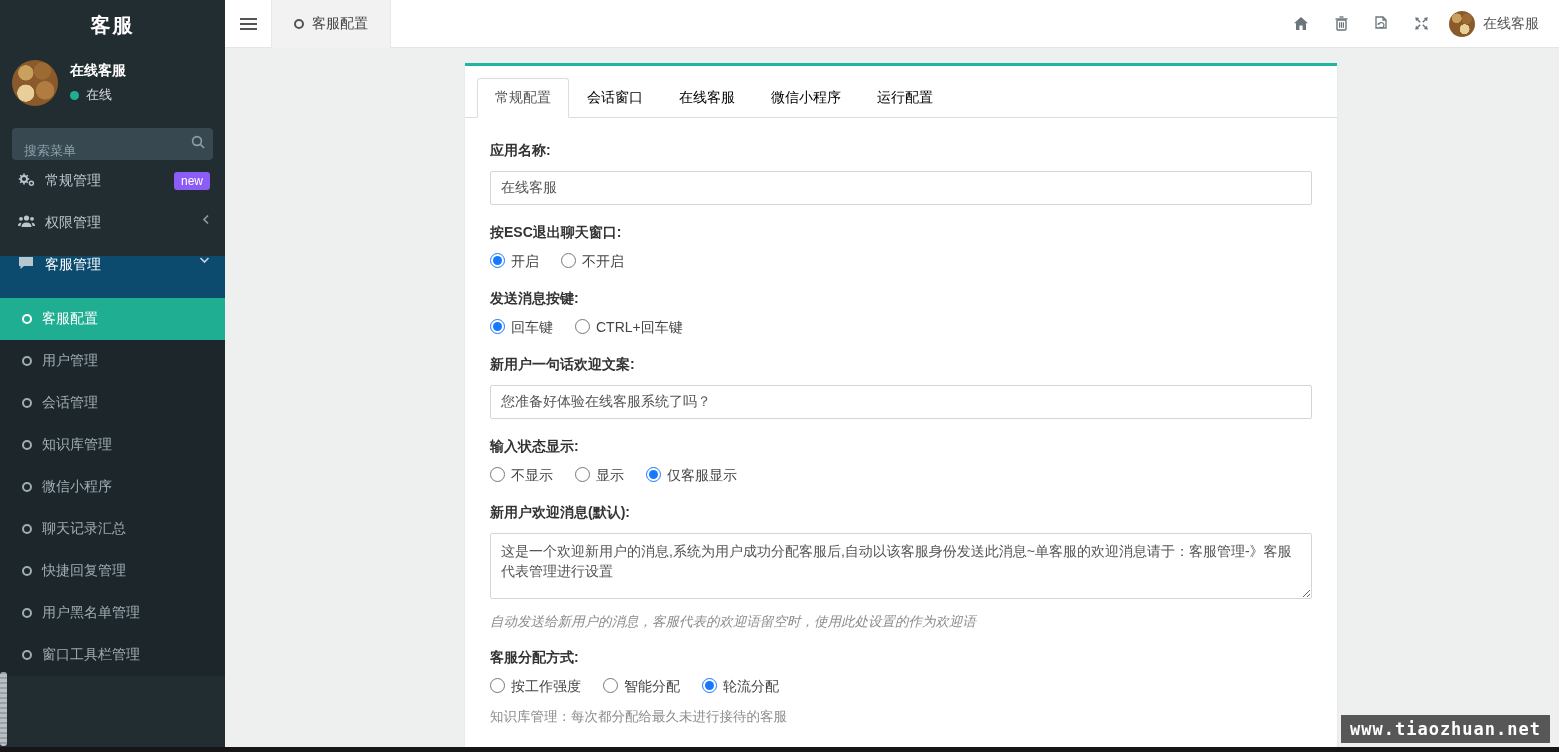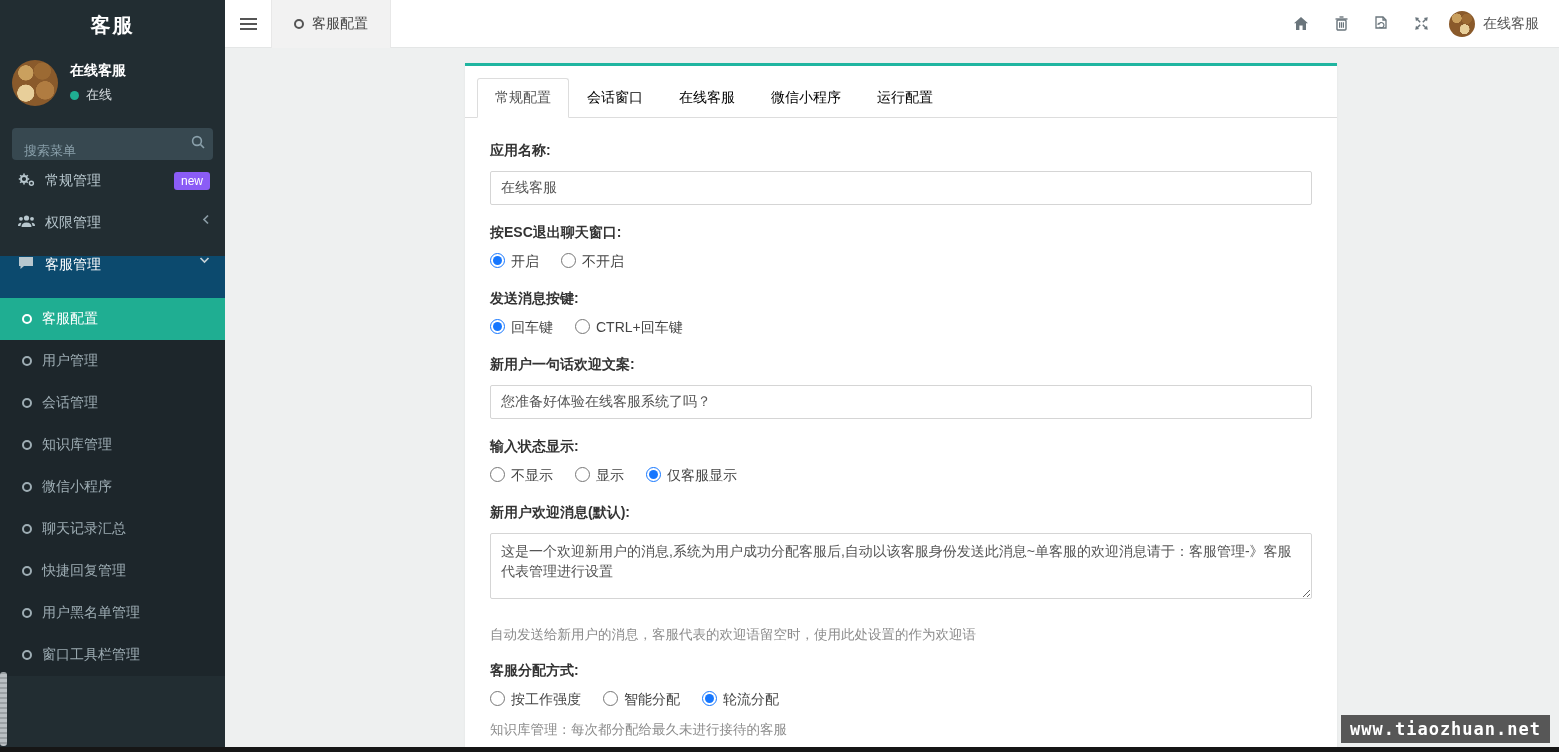--- a/index.html
+++ b/index.html
@@ -335,21 +335,21 @@
           <label class="radio-opt">
             <input type="radio" name="typing" checked="checked" style="">
             <span>仅客服显示</span>
           </label>
         </div>
       </div>
 
       <div class="form-group" style="margin-bottom:18px;">
         <label class="form-label">新用户欢迎消息(默认):</label>
         <textarea class="textarea" style="">这是一个欢迎新用户的消息,系统为用户成功分配客服后,自动以该客服身份发送此消息~单客服的欢迎消息请于：客服管理-》客服代表管理进行设置</textarea>
-        <div class="help-text" style="margin-top:24px;">自动发送给新用户的消息，客服代表的欢迎语留空时，使用此处设置的作为欢迎语</div>
+        <div class="help-text" style="margin-top:11px;font-style:italic;">自动发送给新用户的消息，客服代表的欢迎语留空时，使用此处设置的作为欢迎语</div>
       </div>
 
       <div class="form-group">
         <label class="form-label">客服分配方式:</label>
         <div class="radio-row">
           <label class="radio-opt">
             <input type="radio" name="assign" style="">
             <span>按工作强度</span>
           </label>
           <label class="radio-opt">

